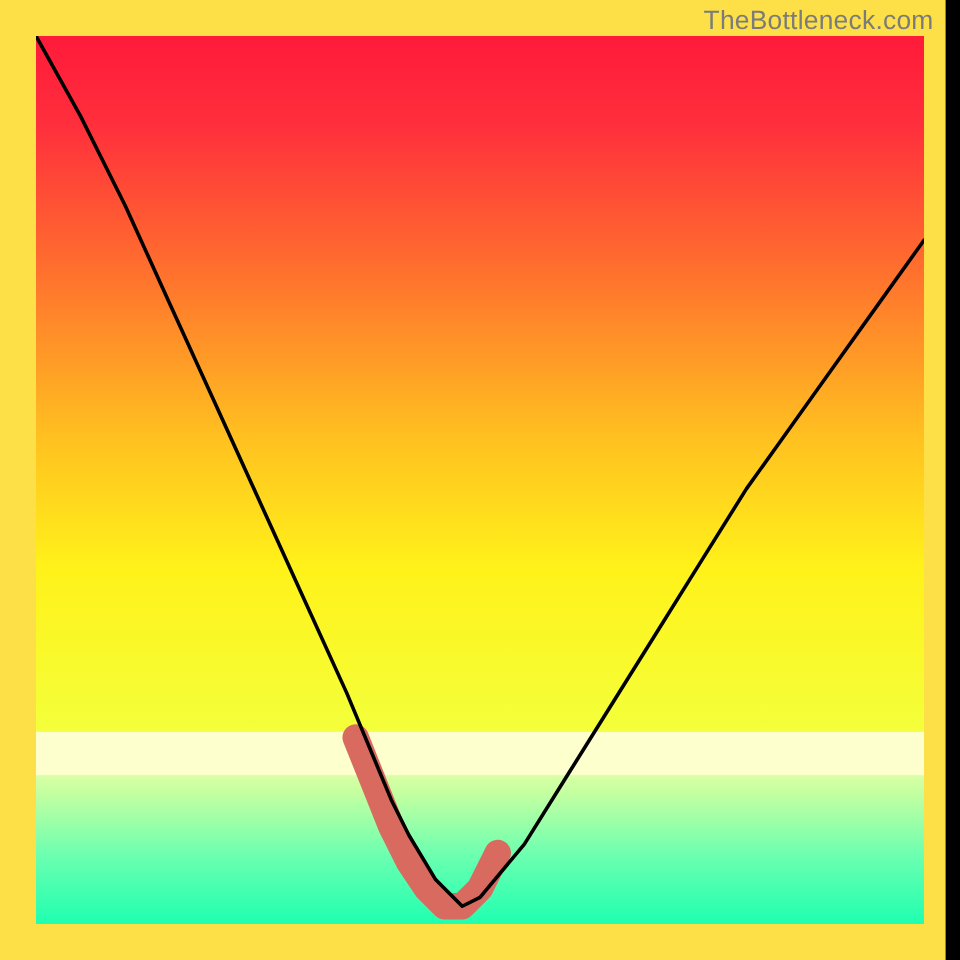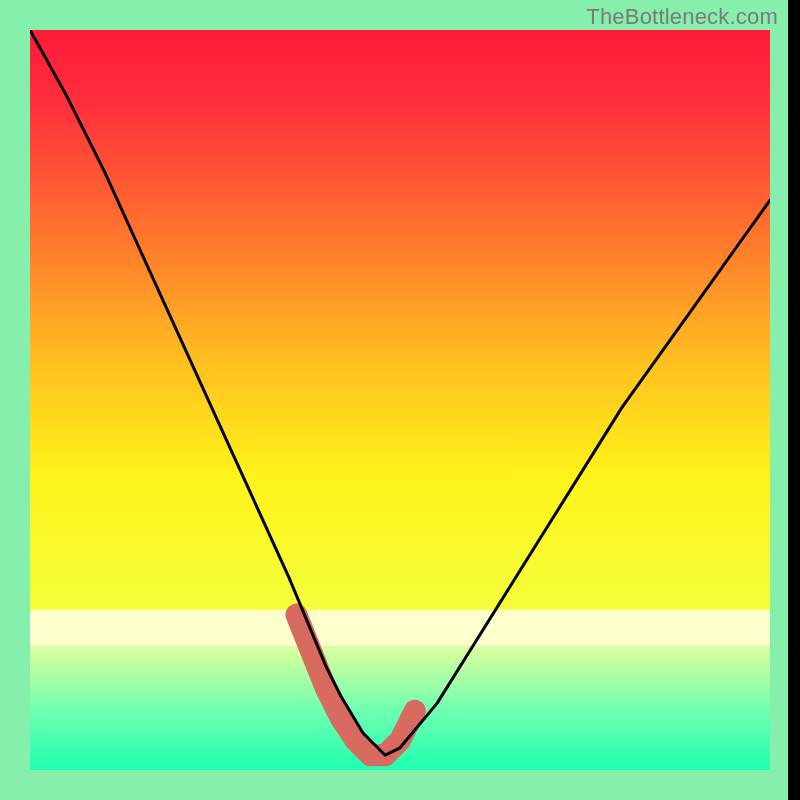--- a/index.html
+++ b/index.html
@@ -8,21 +8,21 @@
     width: 800px;
     height: 800px;
     background: #000;
     overflow: hidden;
     font-family: Arial, Helvetica, sans-serif;
   }
   .frame {
     position: absolute;
     top: 0; left: 0;
     width: 788px; height: 800px;
-    background: #86efac;
+    background: #fde047;
   }
   .watermark {
     position: absolute;
     top: 4px;
     right: 10px;
     color: #7b7b7b;
     font-size: 22px;
     font-weight: 400;
     letter-spacing: 0.2px;
     z-index: 50;

